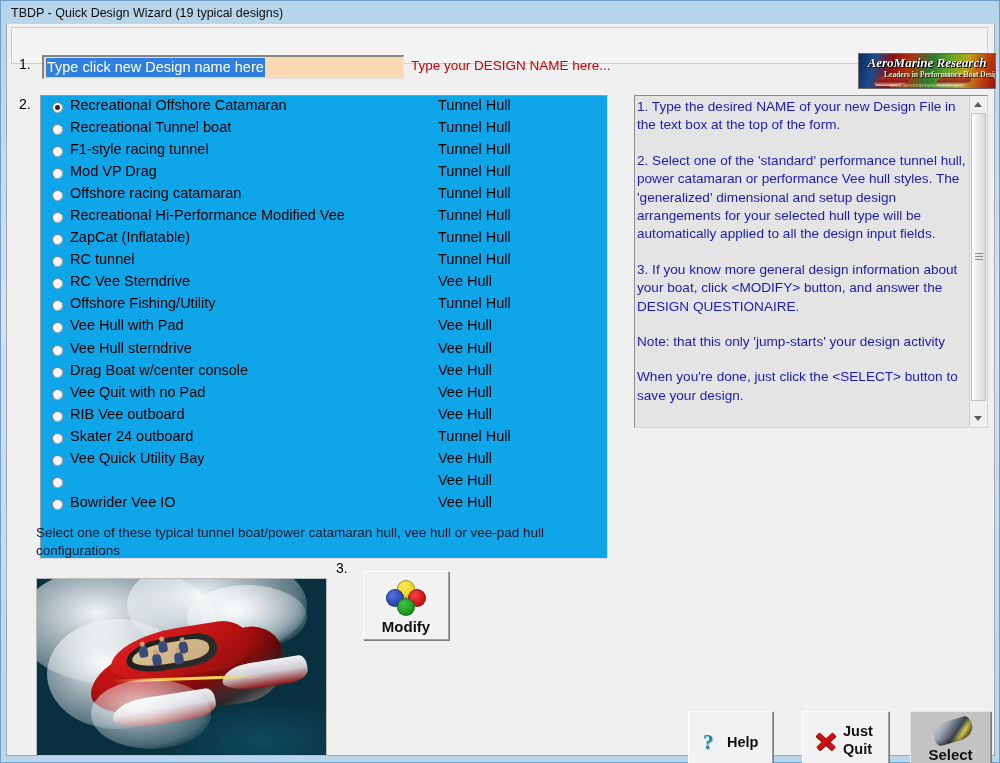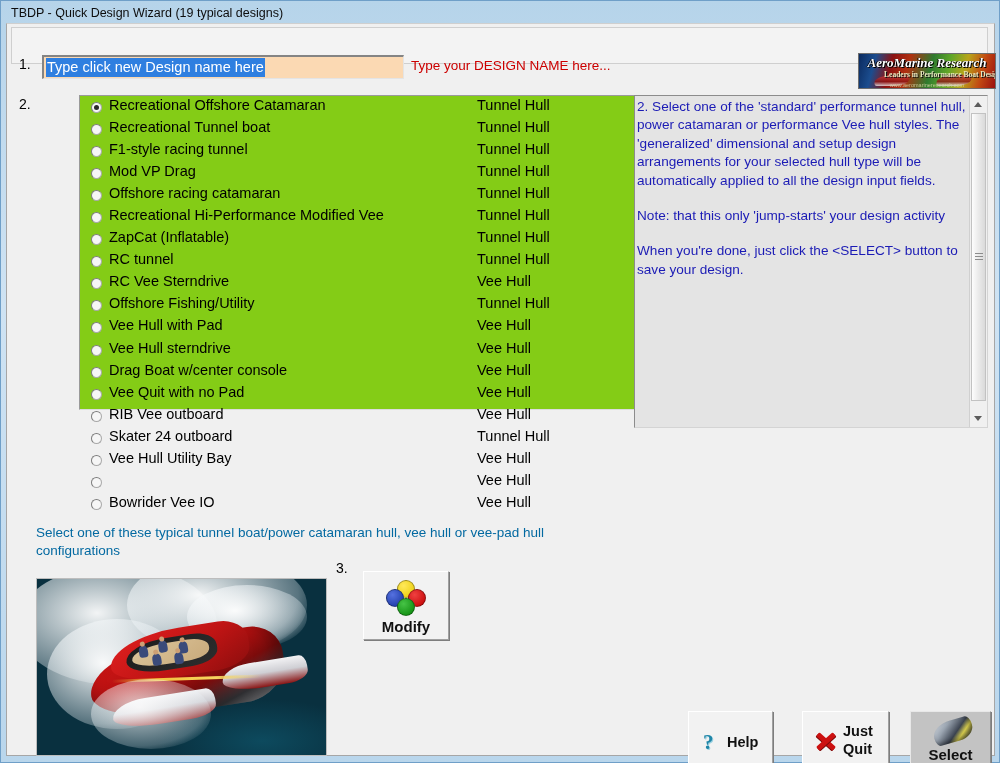--- a/index.html
+++ b/index.html
@@ -141,27 +141,26 @@
   }
   #logo-boat-l { left: 16px; }
   #logo-boat-r { left: 78px; }
 
   
   #step2num { left: 12px; top: 72px; }
 
   #design-list {
     position: absolute;
     left: 33px; top: 71px;
-    width: 568px; height: 315px;
-    box-sizing: border-box;
-    background: #84cc16;
+    width: 568px; height: 464px;
+    box-sizing: border-box;
+    background: #0ea5e9;
     border: 1px solid #9a9a9a;
     border-right-color: #dcdcdc;
     border-bottom-color: #dcdcdc;
-    margin-left: 39px;
   }
   .design-row {
     position: relative;
     height: 22.05px;
   }
   .radio {
     position: absolute;
     left: 11px; top: 6px;
     width: 11px; height: 11px;
     box-sizing: border-box;
@@ -193,21 +192,21 @@
     color: #000;
     white-space: nowrap;
   }
 
   #list-hint {
     position: absolute;
     left: 29px; top: 500px;
     width: 580px;
     font-size: 13.5px;
     line-height: 18px;
-    color: #0369a1;
+    color: #0f172a;
   }
 
   
   #instructions-panel {
     position: absolute;
     left: 627px; top: 71px;
     width: 354px; height: 333px;
     box-sizing: border-box;
     background: #e4e4e4;
     border: 1px solid #8c8c8c;
@@ -582,39 +581,41 @@
           <span class="design-label">RIB Vee outboard</span>
           <span class="design-hull">Vee Hull</span>
         </div>
         <div class="design-row">
           <span class="radio"></span>
           <span class="design-label">Skater 24 outboard</span>
           <span class="design-hull">Tunnel Hull</span>
         </div>
         <div class="design-row">
           <span class="radio"></span>
-          <span class="design-label">Vee Hull Utility Bay</span>
+          <span class="design-label">Vee Quick Utility Bay</span>
           <span class="design-hull">Vee Hull</span>
         </div>
         <div class="design-row">
           <span class="radio"></span>
           <span class="design-hull">Vee Hull</span>
         </div>
         <div class="design-row">
           <span class="radio"></span>
           <span class="design-label">Bowrider Vee IO</span>
           <span class="design-hull">Vee Hull</span>
         </div>
       </div>
 
     <div id="list-hint">Select one of these typical tunnel boat/power catamaran hull, vee hull or vee-pad hull configurations</div>
 
     <div id="instructions-panel">
       <div id="instructions-text">
+          <p>1. Type the desired NAME of your new Design File in the text box at the top of the form.</p>
           <p>2. Select one of the 'standard' performance tunnel hull, power catamaran or performance Vee hull styles.  The 'generalized' dimensional and setup design arrangements for your selected hull type will be automatically applied to all the design input fields.</p>
+          <p>3. If you know more general design information about your boat, click &lt;MODIFY&gt; button, and answer the DESIGN QUESTIONAIRE.</p>
           <p>Note: that this only 'jump-starts' your design activity</p>
           <p>When you're done, just click the &lt;SELECT&gt; button to save your design.</p>
         </div>
       <div id="instr-scrollbar">
         <div class="sb-arrow up">
             <i></i>
           </div>
         <div id="sb-thumb">
           <div class="grip">
               <span></span>

